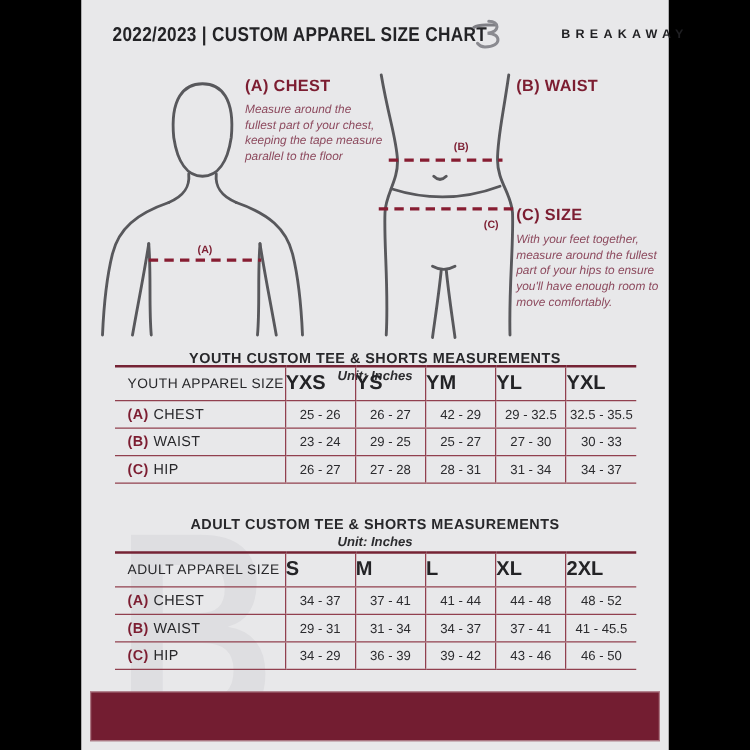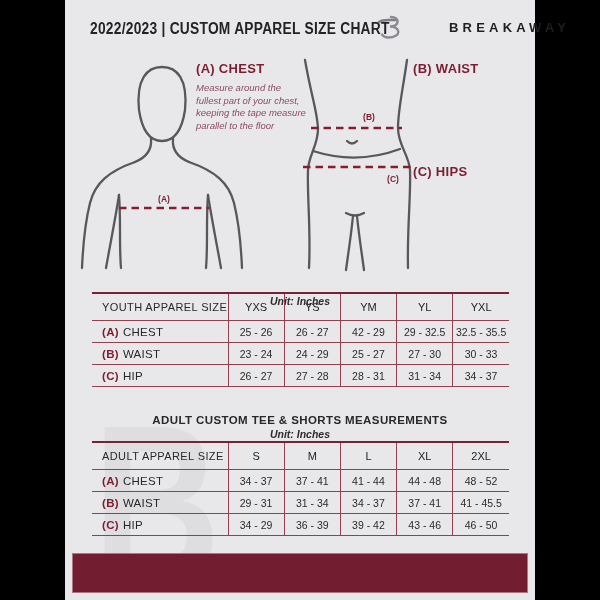--- a/index.html
+++ b/index.html
@@ -12,21 +12,21 @@
                z-index:0; user-select:none; }
 
   .content { position:absolute; inset:0; z-index:1; }
 
   
   .doc-title { position:absolute; left:25px; top:20px; font-size:16px; font-weight:bold;
                color:#232326; letter-spacing:0.3px; white-space:nowrap;
                transform:scaleX(0.86); transform-origin:left top; }
   .brand { position:absolute; left:312px; top:14px; display:flex; align-items:center; }
   .brand svg { display:block; }
-  .brand-name { font-size:13px; font-weight:bold; color:#1f1f22; letter-spacing:4.2px; margin-left:7px;padding-left:39px; }
+  .brand-name { font-size:10px; font-weight:bold; color:#1f1f22; letter-spacing:4.2px; margin-left:7px;padding-left:39px; }
 
   
   .fig-left  { position:absolute; left:10px;  top:55px; }
   .fig-right { position:absolute; left:230px; top:55px; }
 
   
   .m-head { position:absolute; font-size:13px; font-weight:bold; color:#7c1d31; letter-spacing:0.3px; }
   .m-body { position:absolute; font-size:9.5px; font-style:italic; color:#8d4a5e; line-height:1.33; }
   .chest-head { left:131px; top:61px; }
   .chest-body { left:131px; top:82px; width:112px; }
@@ -48,21 +48,21 @@
   .tbl.youth { top:292px; } .tbl.adult { top:441px; }
   .tbl col.c0 { width:136px; }
   .tbl th, .tbl td { padding:0; height:21px; vertical-align:middle; background:transparent; }
   .tbl thead th { height:26px; border-top:2px solid #752335; border-bottom:1.5px solid #91404f; }
   .tbl td { border-bottom:1.5px solid #91404f; }
   .tbl th + th, .tbl td + td { border-left:1.5px solid #91404f; }
   .tbl .lbl { text-align:left; padding-left:10px; font-weight:normal; font-size:11px;
               color:#28282b; letter-spacing:0.4px; }
   .tbl td.lbl { font-size:11.5px; letter-spacing:0.3px; }
   .tbl .pfx { color:#7c1d31; font-weight:bold; margin-right:4px; }
-  .tbl .sz  { font-size:11px; font-weight:normal; color:#232326; text-align:center; }
+  .tbl .sz  { font-size:16px; font-weight:bold; color:#232326; text-align:left; }
   .tbl .val { font-size:10.5px; color:#2b2b2e; text-align:center;margin-left:44px; }
 
   .footer-bar { position:absolute; left:7px; top:553px; width:456px; height:40px;
                 background:#731d31; box-shadow: inset 0 0 0 1px rgba(255,255,255,0.4); z-index:2; }
 
   svg .outline { fill:none; stroke:#58585c; stroke-width:2.3; stroke-linecap:round; }
   svg .dash { fill:none; stroke:#871d32; stroke-width:2.6; stroke-dasharray:7.5 5; }
   svg .mark { font-family:"Liberation Sans",sans-serif; font-size:8.5px; font-weight:bold; fill:#7c1d31; }
 </style>
 </head>
@@ -108,22 +108,24 @@
         <path class="outline" d="M62 161 C64 181 67 200 69 215"></path>
         <path class="dash" d="M16 73 H 107"></path>
         <path class="dash" d="M8 112 H 117"></path>
         <text class="mark" x="74" y="65" text-anchor="middle">(B)</text>
         <text class="mark" x="98" y="127" text-anchor="middle">(C)</text>
       </svg>
 
       <div class="m-head chest-head">(A) CHEST</div>
       <div class="m-body chest-body">Measure around the fullest part of your chest, keeping the tape measure parallel to the floor</div>
       <div class="m-head waist-head">(B) WAIST</div>
-      <div class="m-head hips-head">(C) HIPS</div>
-
+      <div class="m-head hips-head">(C) SIZE</div>
+      <div class="m-body hips-body">With your feet together, measure around the fullest part of your hips to ensure you'll have enough room to move comfortably.</div>
+
+      <div class="tbl-title yt-title">YOUTH CUSTOM TEE &amp; SHORTS MEASUREMENTS</div>
       <div class="tbl-unit yt-unit">Unit: Inches</div>
       <table class="tbl youth">
         <colgroup>
             <col class="c0">
             <col>
             <col>
             <col>
             <col>
             <col>
           </colgroup>
@@ -142,21 +144,21 @@
             <td class="lbl"><span class="pfx">(A)</span><span>CHEST</span></td>
             <td class="val">25 - 26</td>
             <td class="val">26 - 27</td>
             <td class="val">42 - 29</td>
             <td class="val">29 - 32.5</td>
             <td class="val">32.5 - 35.5</td>
           </tr>
           <tr>
             <td class="lbl"><span class="pfx">(B)</span><span>WAIST</span></td>
             <td class="val">23 - 24</td>
-            <td class="val">24 - 29</td>
+            <td class="val">29 - 25</td>
             <td class="val">25 - 27</td>
             <td class="val">27 - 30</td>
             <td class="val">30 - 33</td>
           </tr>
           <tr>
             <td class="lbl"><span class="pfx">(C)</span><span>HIP</span></td>
             <td class="val">26 - 27</td>
             <td class="val">27 - 28</td>
             <td class="val">28 - 31</td>
             <td class="val">31 - 34</td>

